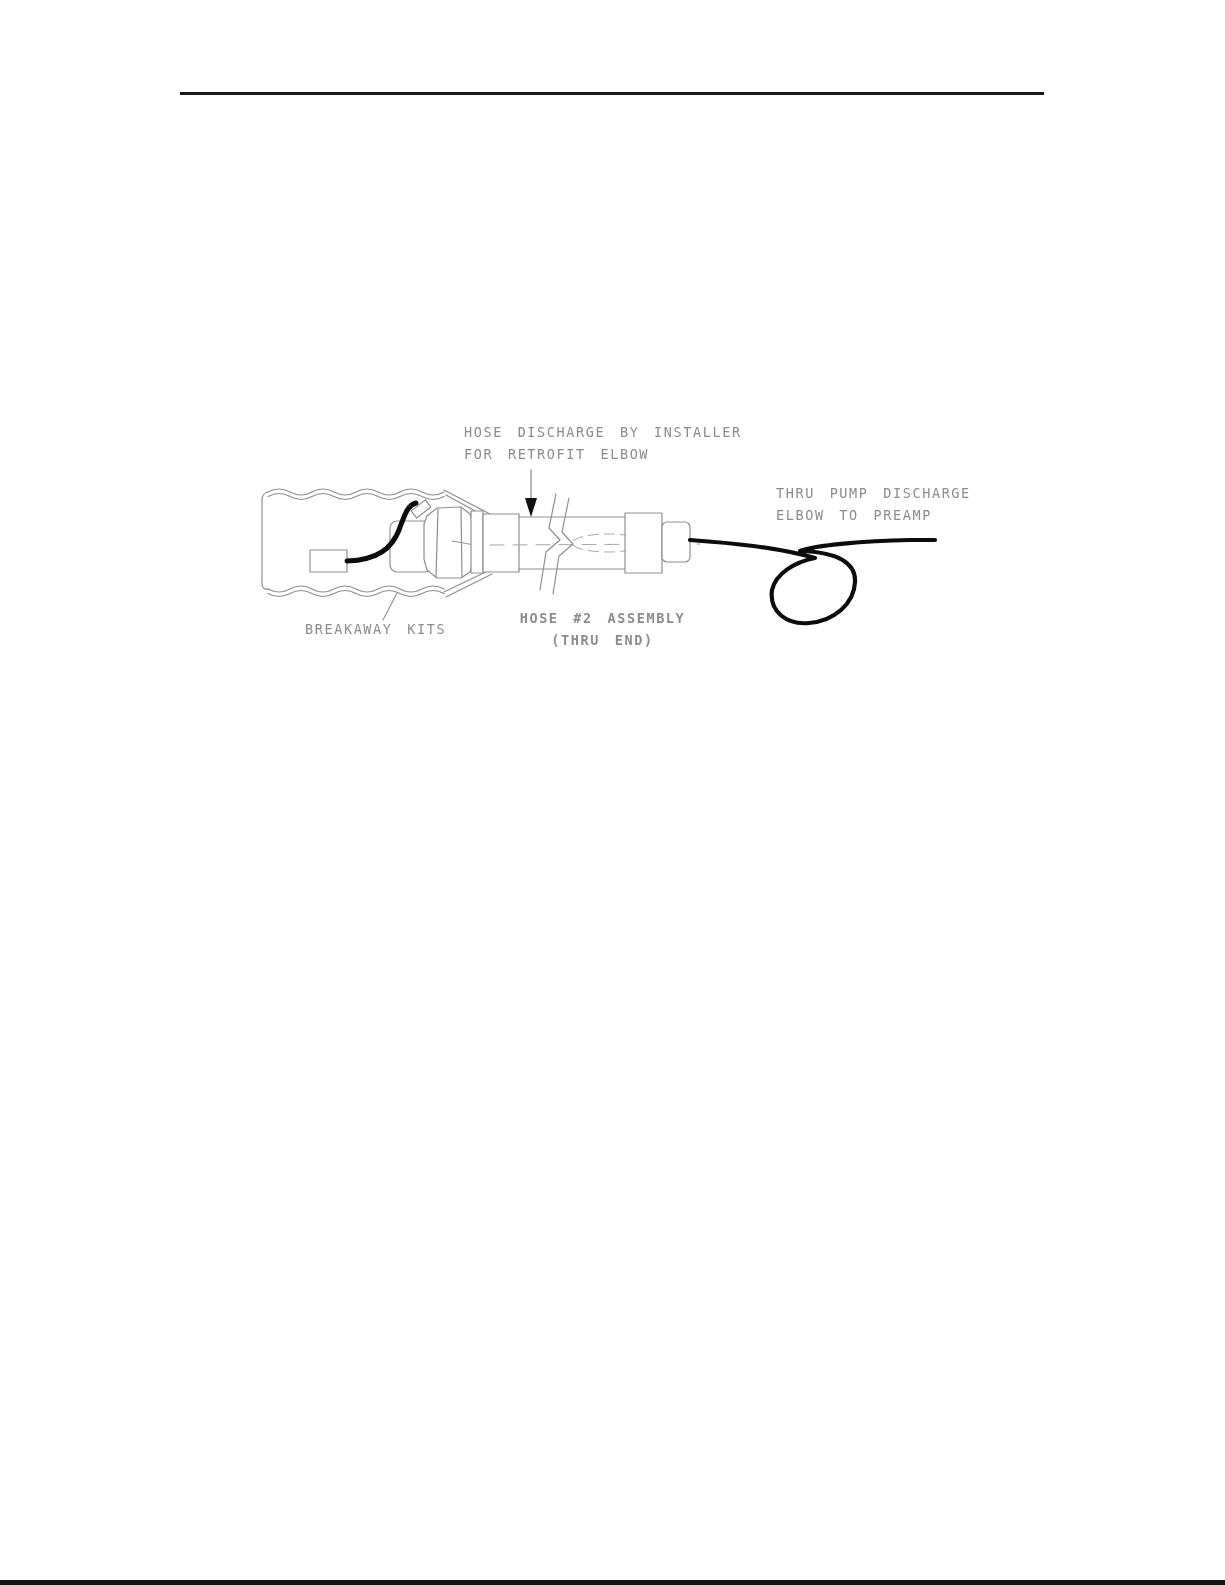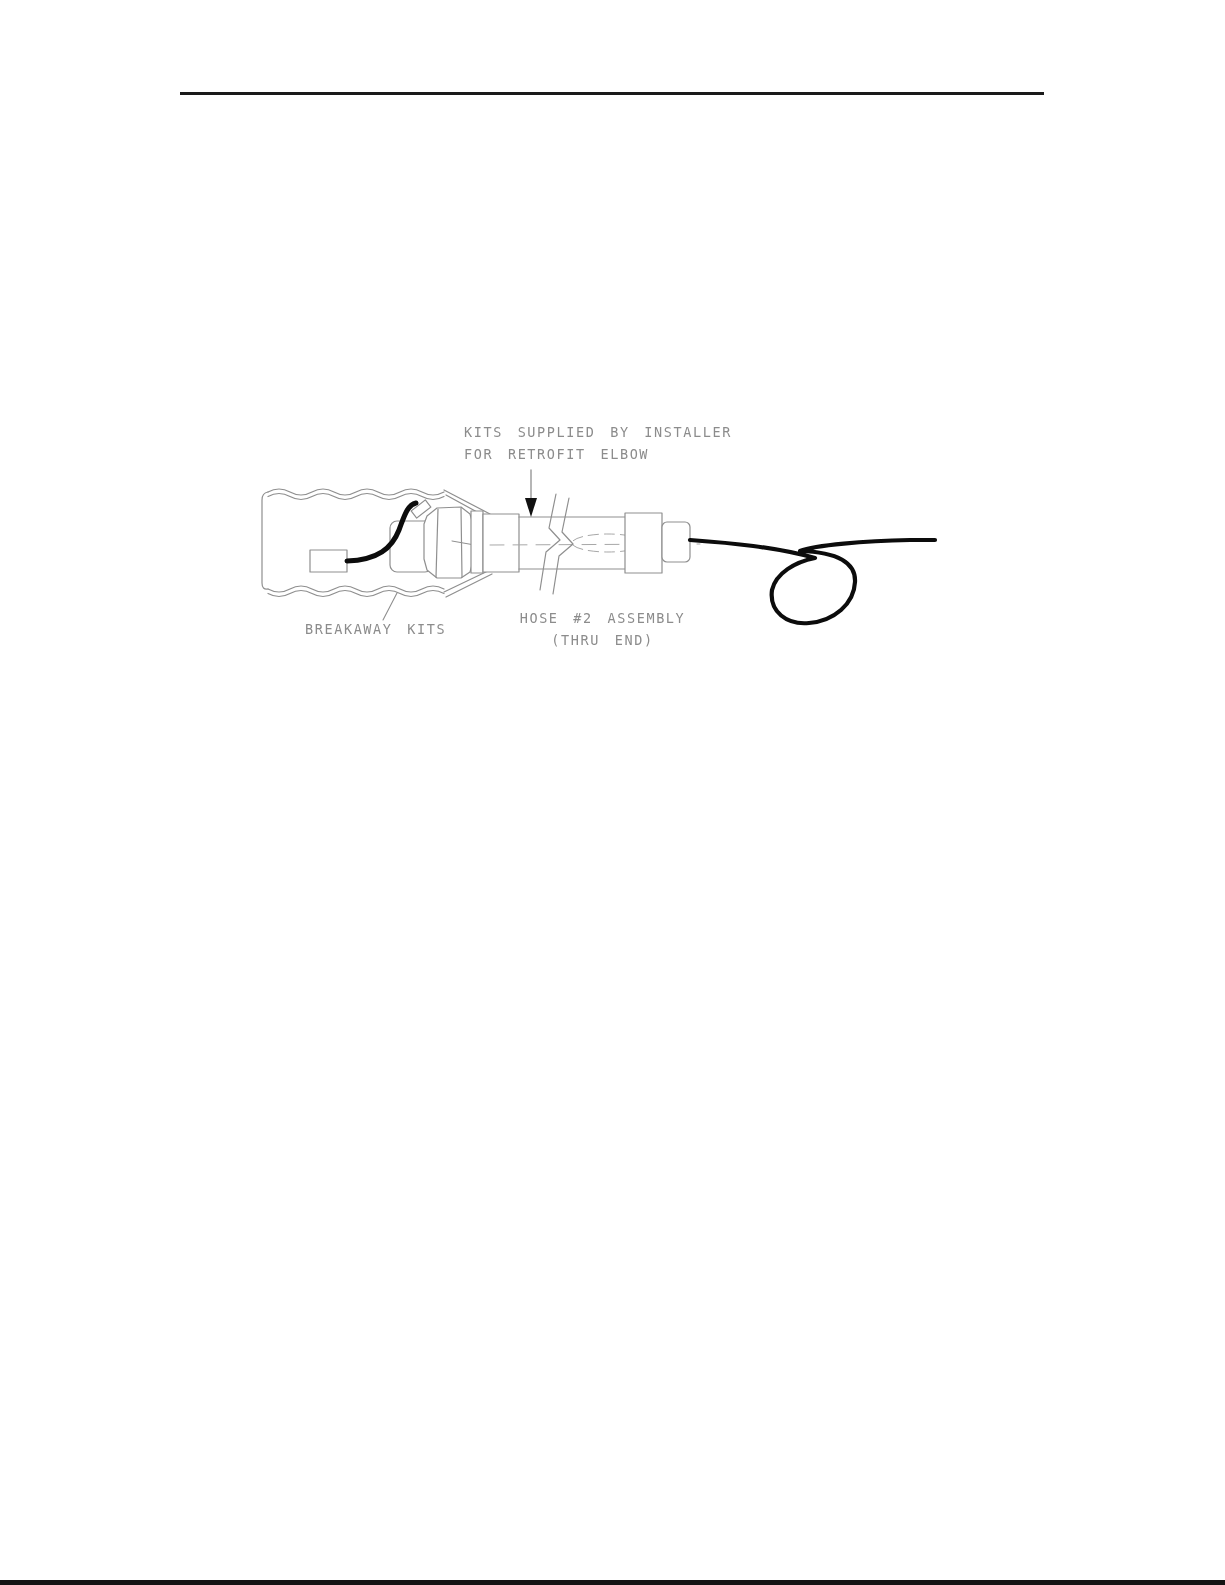--- a/index.html
+++ b/index.html
@@ -31,21 +31,21 @@
   .lbl{
     position:absolute;
     color:var(--ink);
     font-size:13.5px;
     letter-spacing:1.6px;
     word-spacing:5px;
     line-height:22px;
     white-space:nowrap;
   }
   .lbl .ln{display:block;}
-  .lbl.centered{text-align:center;}
+  .lbl.centered{text-align:center;font-weight:bold;}
 </style>
 </head>
 <body>
 
 <div class="page">
 
   <div class="top-rule"></div>
 
   <svg class="drawing" width="1225" height="1585" viewBox="0 0 1225 1585" fill="none" stroke-linecap="round" stroke-linejoin="round">
 
@@ -111,24 +111,28 @@
 
     <g>
       <path d="M531 470 L531 502" stroke="var(--line)" stroke-width="1.3"></path>
       <path d="M531 517 L525 498 L537 498 Z" fill="#111111" stroke="none"></path>
     </g>
 
     <path d="M383 620 L397 593" stroke="var(--line)" stroke-width="1.1"></path>
   </svg>
 
   <div class="lbl" style="left:464px;top:421px">
-    <span class="ln">KITS SUPPLIED BY INSTALLER</span>
+    <span class="ln">HOSE DISCHARGE BY INSTALLER</span>
     <span class="ln">FOR RETROFIT ELBOW</span>
   </div>
 
+  <div class="lbl" style="left:776px;top:482px">
+    <span class="ln">THRU PUMP DISCHARGE</span>
+    <span class="ln">ELBOW TO PREAMP</span>
+  </div>
 
   <div class="lbl" style="left:305px;top:618px">
     <span class="ln">BREAKAWAY KITS</span>
   </div>
 
   <div class="lbl centered" style="left:515px;top:607px;width:175px">
     <span class="ln">HOSE #2 ASSEMBLY</span>
     <span class="ln">(THRU END)</span>
   </div>
 

